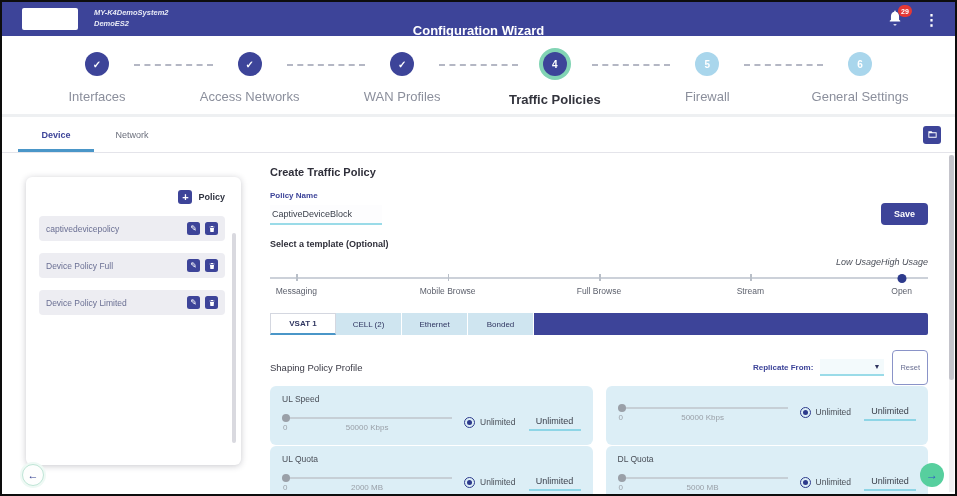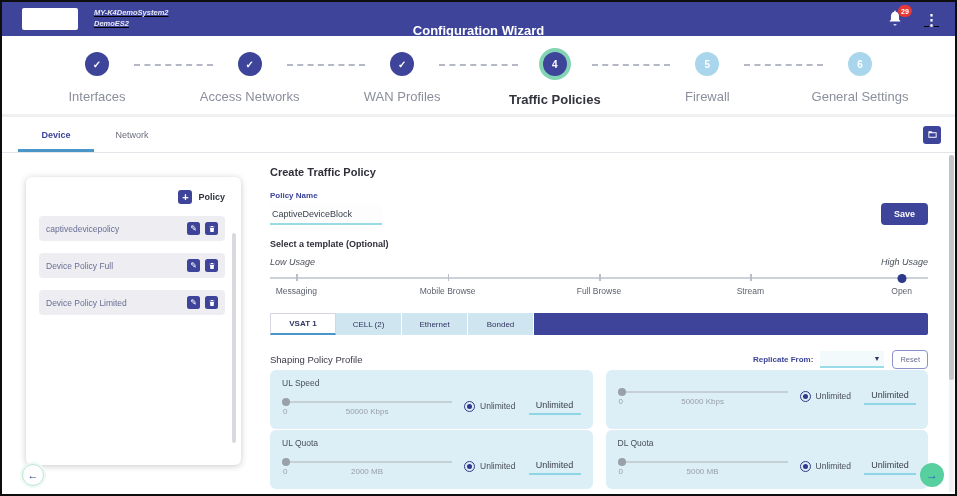--- a/index.html
+++ b/index.html
@@ -1,20 +1,20 @@
 <!DOCTYPE html>
 <html><head>
 <meta charset="utf-8">
 <style>
   * { margin:0; padding:0; box-sizing:border-box; font-family:"Liberation Sans", sans-serif; }
   html,body { background:#888; }
   .screen { width:957px; height:496px; border:2px solid #0d0d0d; background:#fff; position:relative; overflow:hidden; }
 
   
-  .header { height:34px; background:#3d4499; display:flex; align-items:center; position:relative; padding:0 12px;text-decoration:underline; }
+  .header { height:34px; background:#3d4499; display:flex; align-items:center; position:relative; padding:0 12px; }
   .logo-box { width:56px; height:22px; background:#fff; border-radius:2px; margin-left:8px; }
   .system-info { margin-left:16px; color:#e8eaf6; font-size:7.5px; font-style:italic; line-height:1.45; font-weight:bold; }
   .header-title { position:absolute; left:50%; transform:translateX(-50%); color:#ffffff; font-size:13px; font-weight:bold;margin-top:22px; }
   .header-right { margin-left:auto; display:flex; align-items:center; gap:14px; }
   .bell-wrap { position:relative; width:20px; height:20px; cursor:pointer; }
   .badge { position:absolute; top:-4px; right:-6px; background:#e53935; color:#fff; font-size:7px; font-weight:bold;
            min-width:14px; height:12px; border-radius:7px; display:flex; align-items:center; justify-content:center; padding:0 2px; }
   .kebab { color:#fff; font-size:15px; font-weight:bold; cursor:pointer; line-height:1; padding:0 4px; }
 
   
@@ -58,21 +58,21 @@
   
   .main { margin-left:268px; margin-right:27px; position:relative; }
   .main-title { font-size:11px; font-weight:bold; color:#2f2f3a; padding-top:13px; }
   .field-label { font-size:8px; font-weight:bold; color:#3d4499; margin-top:13px; }
   .name-row { display:flex; align-items:flex-end; margin-top:3px; }
   .text-input { width:112px; font-size:9px; color:#3a3f4a; border:none; border-bottom:2px solid #9adbe8; background:#fdfdfe; padding:4px 2px; outline:none; }
   .save-btn { margin-left:auto; background:#3d4499; color:#fff; font-size:9px; font-weight:bold; border:none; border-radius:4px;
               padding:6px 13px; cursor:pointer; }
 
   .template-label { font-size:9px; font-weight:bold; color:#2f2f3a; margin-top:14px; }
-  .usage-row { display:flex; justify-content:space-between; margin-top:8px; }
+  .usage-row { display:flex; justify-content:flex-end; margin-top:8px; }
   .usage-text { font-size:9px; font-style:italic; color:#4c505a; }
   .tmpl-slider { position:relative; height:26px; margin-top:5px; }
   .tmpl-track { position:absolute; left:0; right:0; top:5px; height:2px; background:#ccd1d9; }
   .tmpl-tick { position:absolute; top:2px; width:1.5px; height:7px; background:#b9bfc8; }
   .tmpl-handle { position:absolute; top:2px; width:9px; height:9px; border-radius:50%; background:#2d3a8c; transform:translateX(-50%); cursor:pointer; }
   .tmpl-opt { position:absolute; top:14px; transform:translateX(-50%); font-size:8.5px; color:#5b5f6b; white-space:nowrap; cursor:pointer; }
 
   
   .ptabs { display:flex; margin-top:15px; height:22px; }
   .ptab { width:66px; display:flex; align-items:center; justify-content:center; font-size:8px; color:#2f3560; background:#cfe5f0;
@@ -81,21 +81,21 @@
   .ptab-filler { flex:1; background:#3d4499; border-radius:0 2px 2px 0; }
 
   
   .shaping-row { display:flex; align-items:center; margin-top:15px; }
   .shaping-title { font-size:9.5px; color:#3a3a45; }
   .replicate-label { margin-left:auto; font-size:8px; font-weight:bold; color:#3d4499; }
   .replicate-select { width:64px; height:17px; margin-left:7px; background:#f3fafc; border-bottom:2px solid #9adbe8;
                       display:flex; align-items:center; justify-content:flex-end; padding:0 4px; cursor:pointer; }
   .dd-arrow { font-size:7px; color:#2f3560; }
   .reset-btn { margin-left:8px; background:#fff; border:1px solid #8a93c8; border-radius:4px; color:#6a6f93; font-size:7.5px;
-               padding:4px 7px; cursor:pointer; }
+               padding:12px 7px; cursor:pointer; }
 
   
   .cards-grid { display:grid; grid-template-columns:1fr 1fr; gap:13px; margin-top:1px; }
   .scard { background:#dceef6; border-radius:6px; padding:8px 12px 14px 12px; }
   .scard-label { font-size:8.5px; color:#4a4f58; }
   .scard-body { display:flex; align-items:center; margin-top:9px; }
   .mini-slider { flex:1; position:relative; height:18px; }
   .mini-track { position:absolute; left:0; right:0; top:4px; height:2px; background:#c6cfd6; }
   .mini-handle { position:absolute; left:0; top:1px; width:8px; height:8px; border-radius:50%; background:#9aa0a8; cursor:pointer; }
   .mini-min { position:absolute; left:1px; top:10px; font-size:8px; color:#9aa0a8; }

